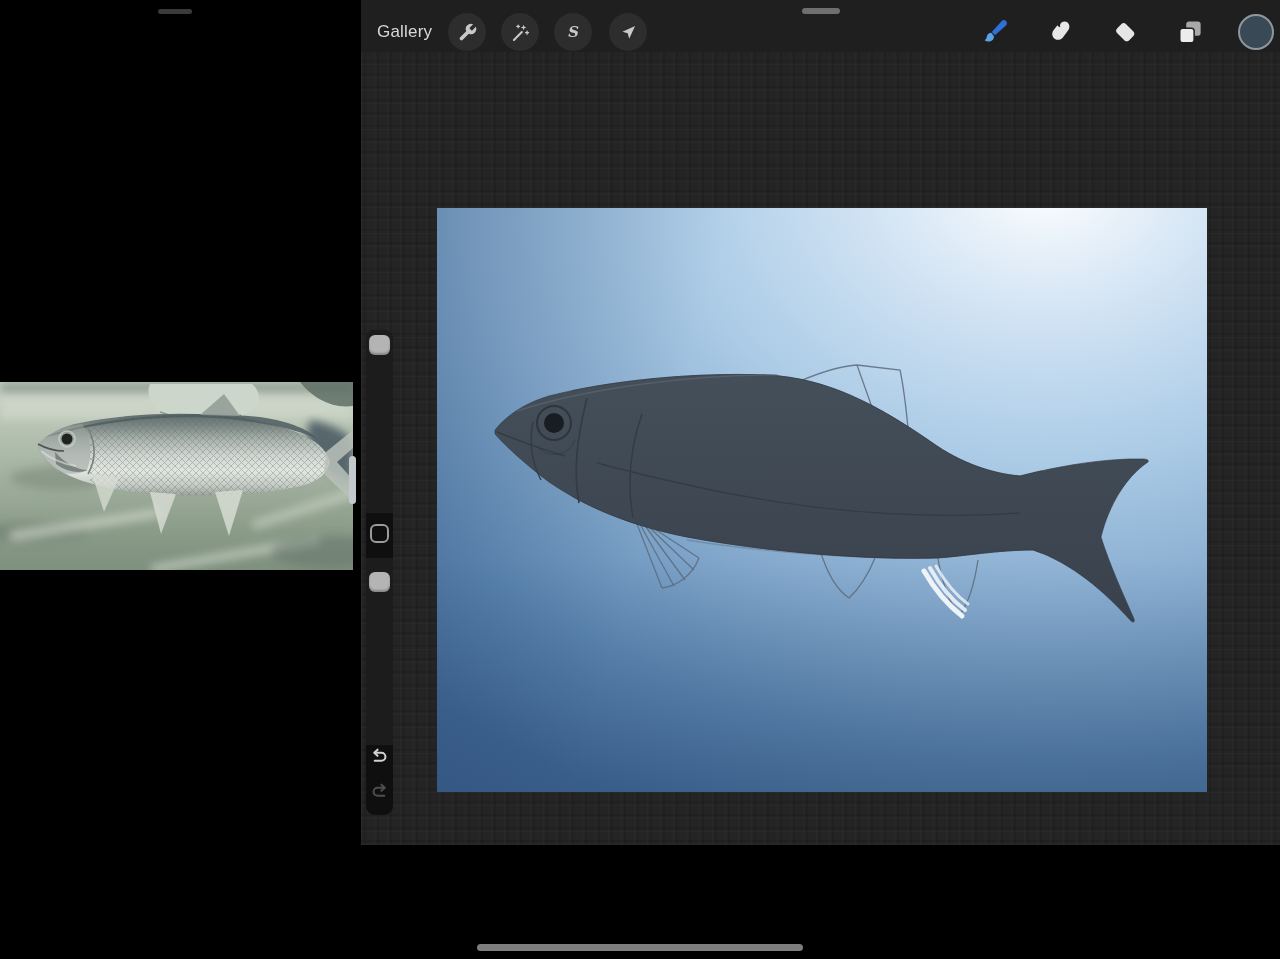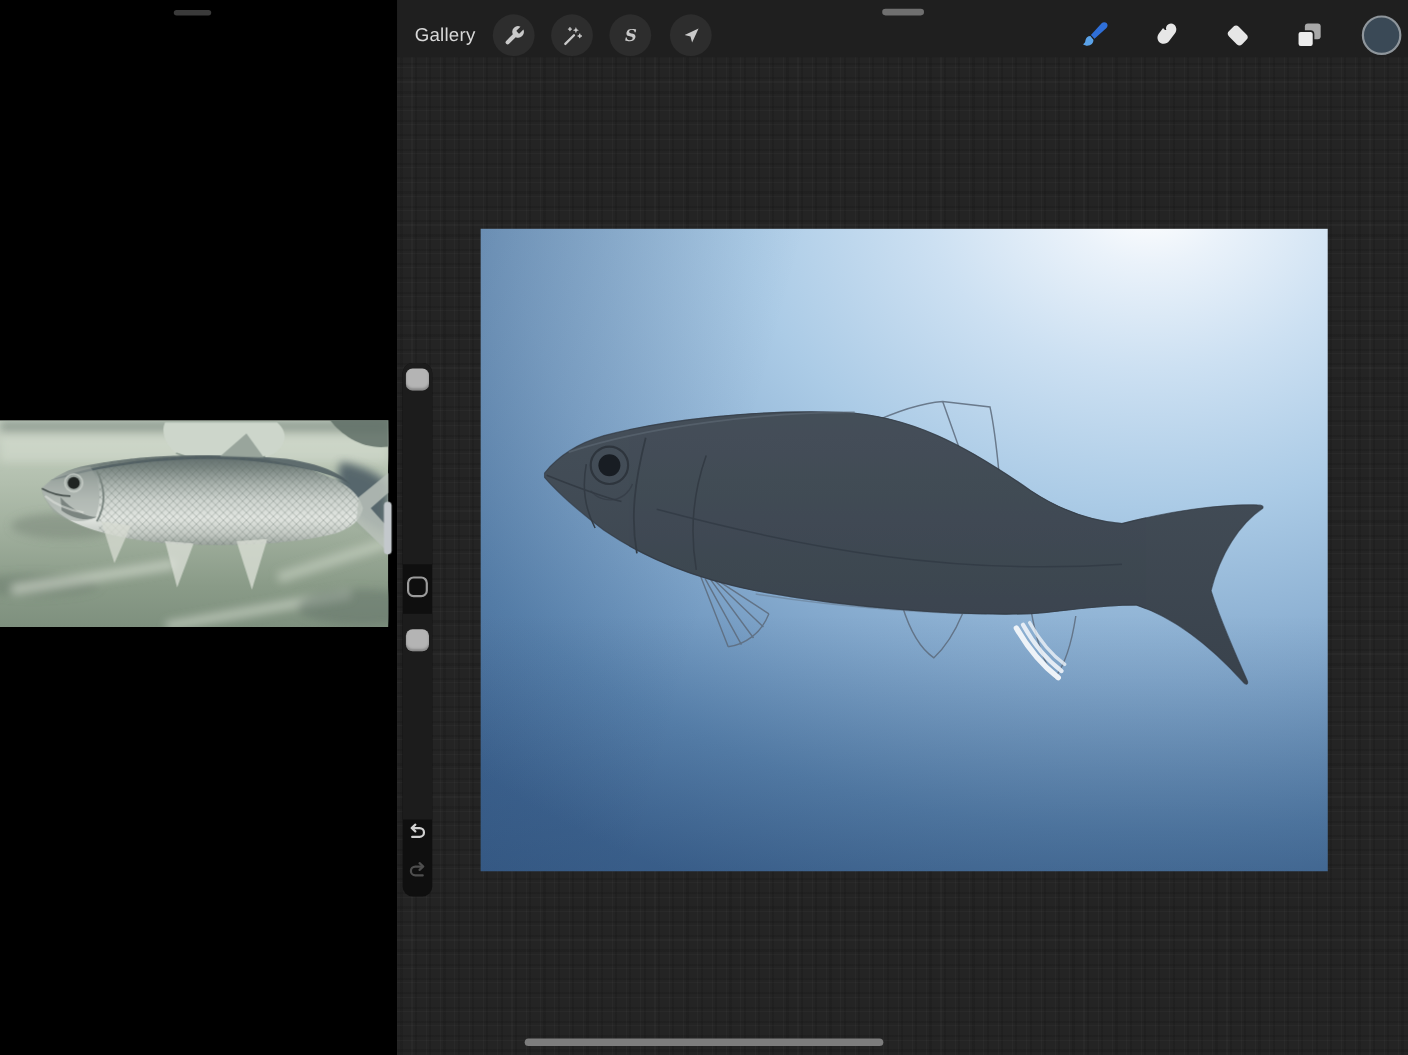--- a/index.html
+++ b/index.html
@@ -12,21 +12,21 @@
   .left-drag-handle { position:absolute; left:158px; top:9px; width:34px; height:5px;
                       border-radius:3px; background:#3a3a3a; }
   .photo-wrap { position:absolute; left:0; top:382px; width:353px; height:188px; }
   .photo-wrap svg { display:block; }
 
   
   .split-divider { position:absolute; left:349px; top:456px; width:7px; height:48px;
                    border-radius:4px; background:#c3c8cc; z-index:5; }
 
   
-  .right-panel { position:absolute; left:361px; top:0; width:919px; height:959px;
+  .right-panel { position:absolute; left:361px; top:0; width:919px; height:845px;
     background-color:#242424;
     background-image:
       repeating-linear-gradient(0deg, rgba(255,255,255,0.022) 0 1px, transparent 1px 13px),
       repeating-linear-gradient(90deg, rgba(255,255,255,0.022) 0 1px, transparent 1px 13px),
       repeating-linear-gradient(0deg, transparent 0 3px, rgba(0,0,0,0.10) 3px 5px, transparent 5px 13px),
       repeating-linear-gradient(90deg, transparent 0 3px, rgba(0,0,0,0.10) 3px 5px, transparent 5px 13px);
   }
   .topbar { position:absolute; left:0; top:0; width:919px; height:52px; background:#1f1f1f; }
   .right-drag-handle { position:absolute; left:441px; top:8px; width:38px; height:6px;
                        border-radius:3px; background:#6f6f6f; }

